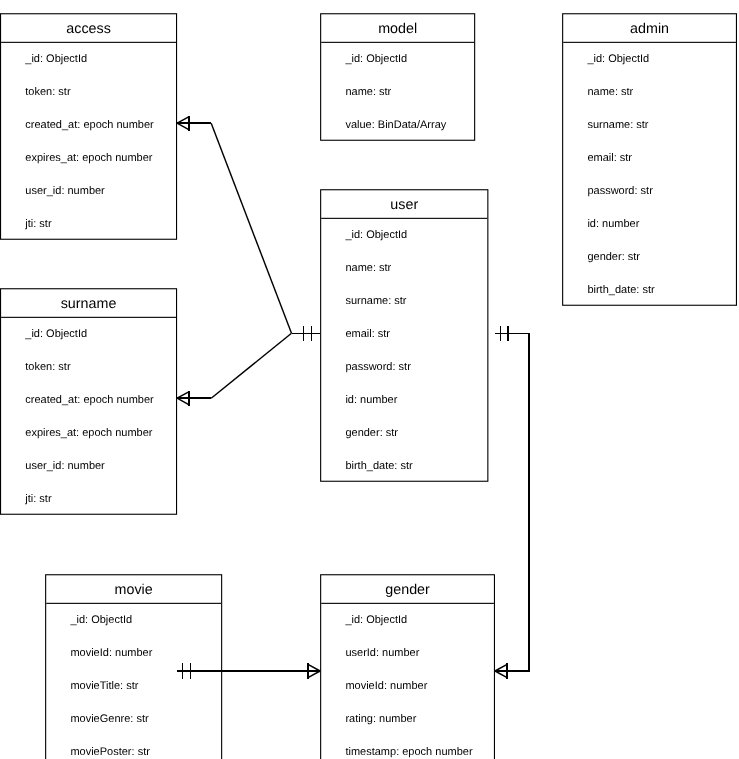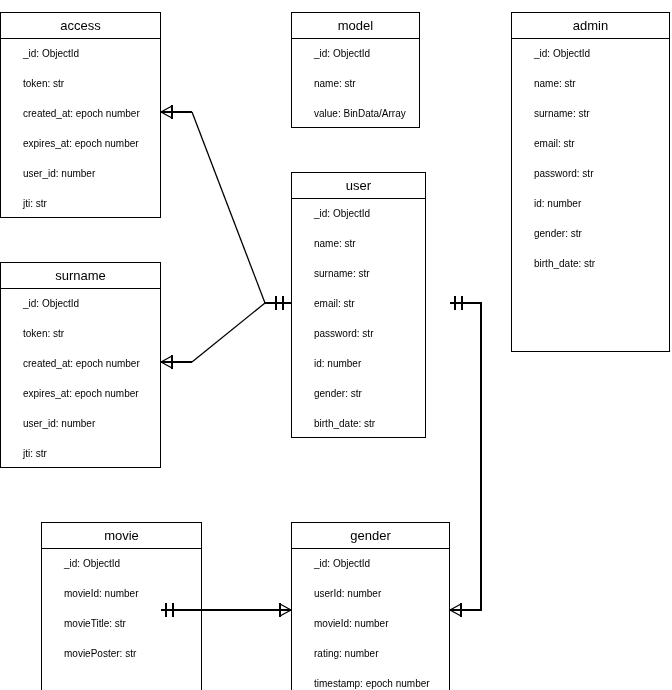--- a/index.html
+++ b/index.html
@@ -77,30 +77,30 @@
     <div class="entity-body">
       <div class="attr">_id: ObjectId</div>
       <div class="attr">token: str</div>
       <div class="attr">created_at: epoch number</div>
       <div class="attr">expires_at: epoch number</div>
       <div class="attr">user_id: number</div>
       <div class="attr">jti: str</div>
     </div>
   </div>
 
-  <div class="entity" style="left:291px; top:0px; width:129px; height:116px;">
+  <div class="entity" style="left:291px; top:0px; width:141px; height:116px;">
     <div class="entity-header">model</div>
     <div class="entity-body">
       <div class="attr">_id: ObjectId</div>
       <div class="attr">name: str</div>
       <div class="attr">value: BinData/Array</div>
     </div>
   </div>
 
-  <div class="entity" style="left:511px; top:0px; width:159px; height:340px;">
+  <div class="entity" style="left:511px; top:0px; width:159px; height:266px;">
     <div class="entity-header">admin</div>
     <div class="entity-body">
       <div class="attr">_id: ObjectId</div>
       <div class="attr">name: str</div>
       <div class="attr">surname: str</div>
       <div class="attr">email: str</div>
       <div class="attr">password: str</div>
       <div class="attr">id: number</div>
       <div class="attr">gender: str</div>
       <div class="attr">birth_date: str</div>
@@ -112,40 +112,41 @@
     <div class="entity-body">
       <div class="attr">_id: ObjectId</div>
       <div class="attr">token: str</div>
       <div class="attr">created_at: epoch number</div>
       <div class="attr">expires_at: epoch number</div>
       <div class="attr">user_id: number</div>
       <div class="attr">jti: str</div>
     </div>
   </div>
 
-  <div class="entity" style="left:291px; top:160px; width:135px; height:266px;">
+  <div class="entity" style="left:291px; top:160px; width:153px; height:266px;">
     <div class="entity-header">user</div>
     <div class="entity-body">
       <div class="attr">_id: ObjectId</div>
       <div class="attr">name: str</div>
       <div class="attr">surname: str</div>
       <div class="attr">email: str</div>
       <div class="attr">password: str</div>
       <div class="attr">id: number</div>
       <div class="attr">gender: str</div>
       <div class="attr">birth_date: str</div>
     </div>
   </div>
 
   <div class="entity" style="left:0px; top:510px; width:161px; height:176px;margin-left:41px;">
     <div class="entity-header">movie</div>
     <div class="entity-body">
       <div class="attr">_id: ObjectId</div>
       <div class="attr">movieId: number</div>
       <div class="attr">movieTitle: str</div>
+      <div class="attr">movieGenre: str</div>
       <div class="attr">moviePoster: str</div>
     </div>
   </div>
 
   <div class="entity" style="left:291px; top:510px; width:159px; height:178px;">
     <div class="entity-header">gender</div>
     <div class="entity-body">
       <div class="attr">_id: ObjectId</div>
       <div class="attr">userId: number</div>
       <div class="attr">movieId: number</div>

